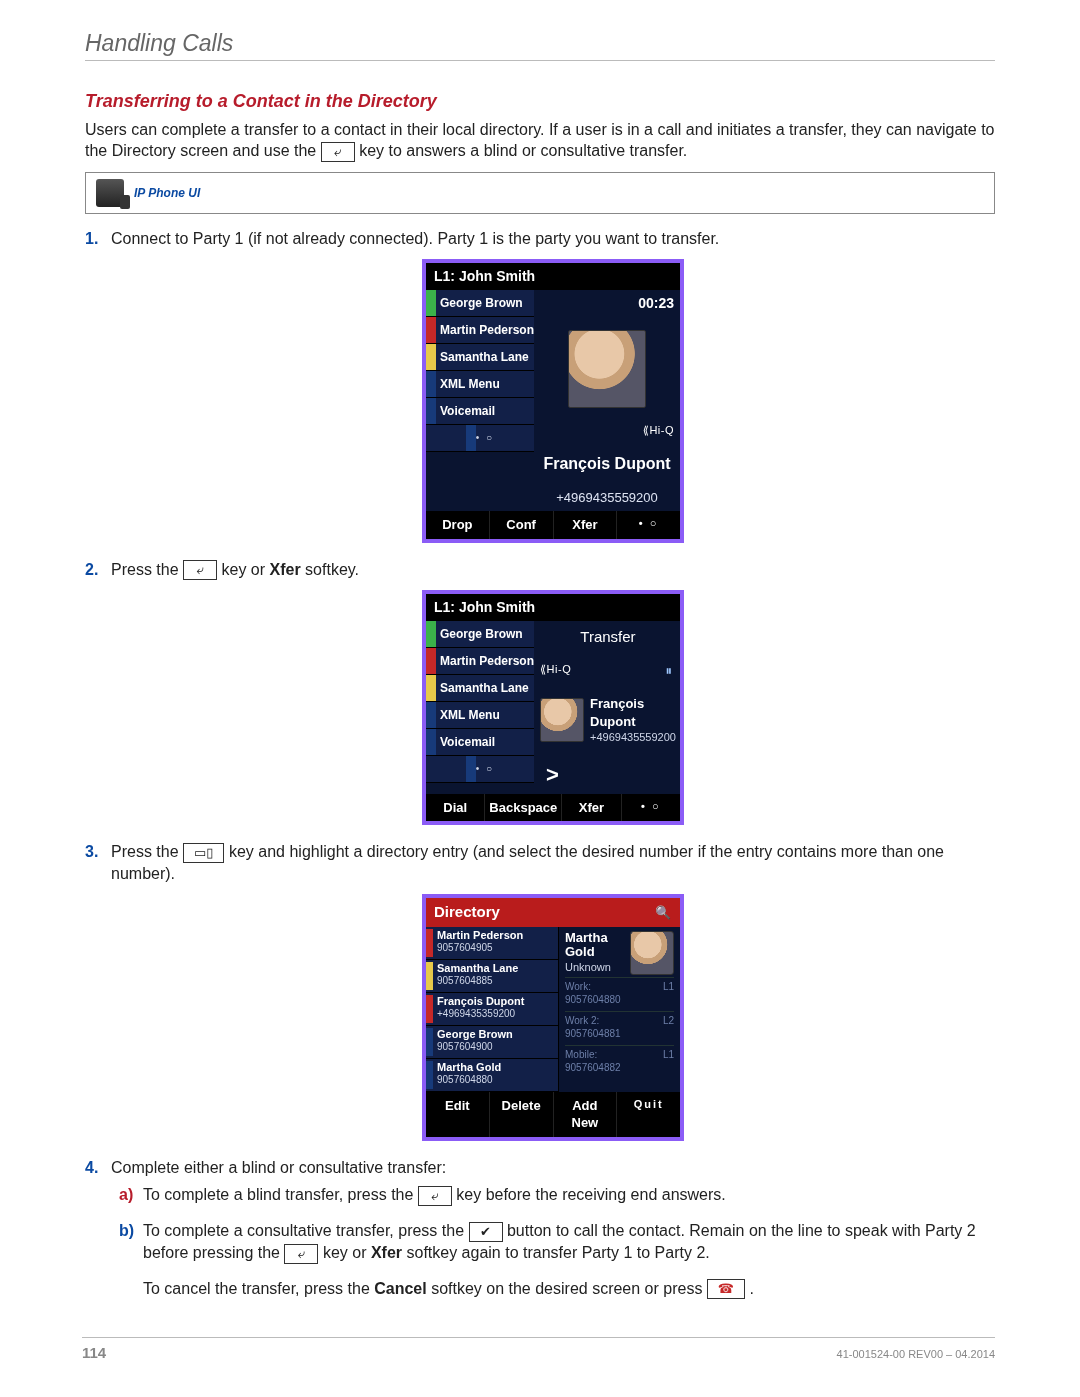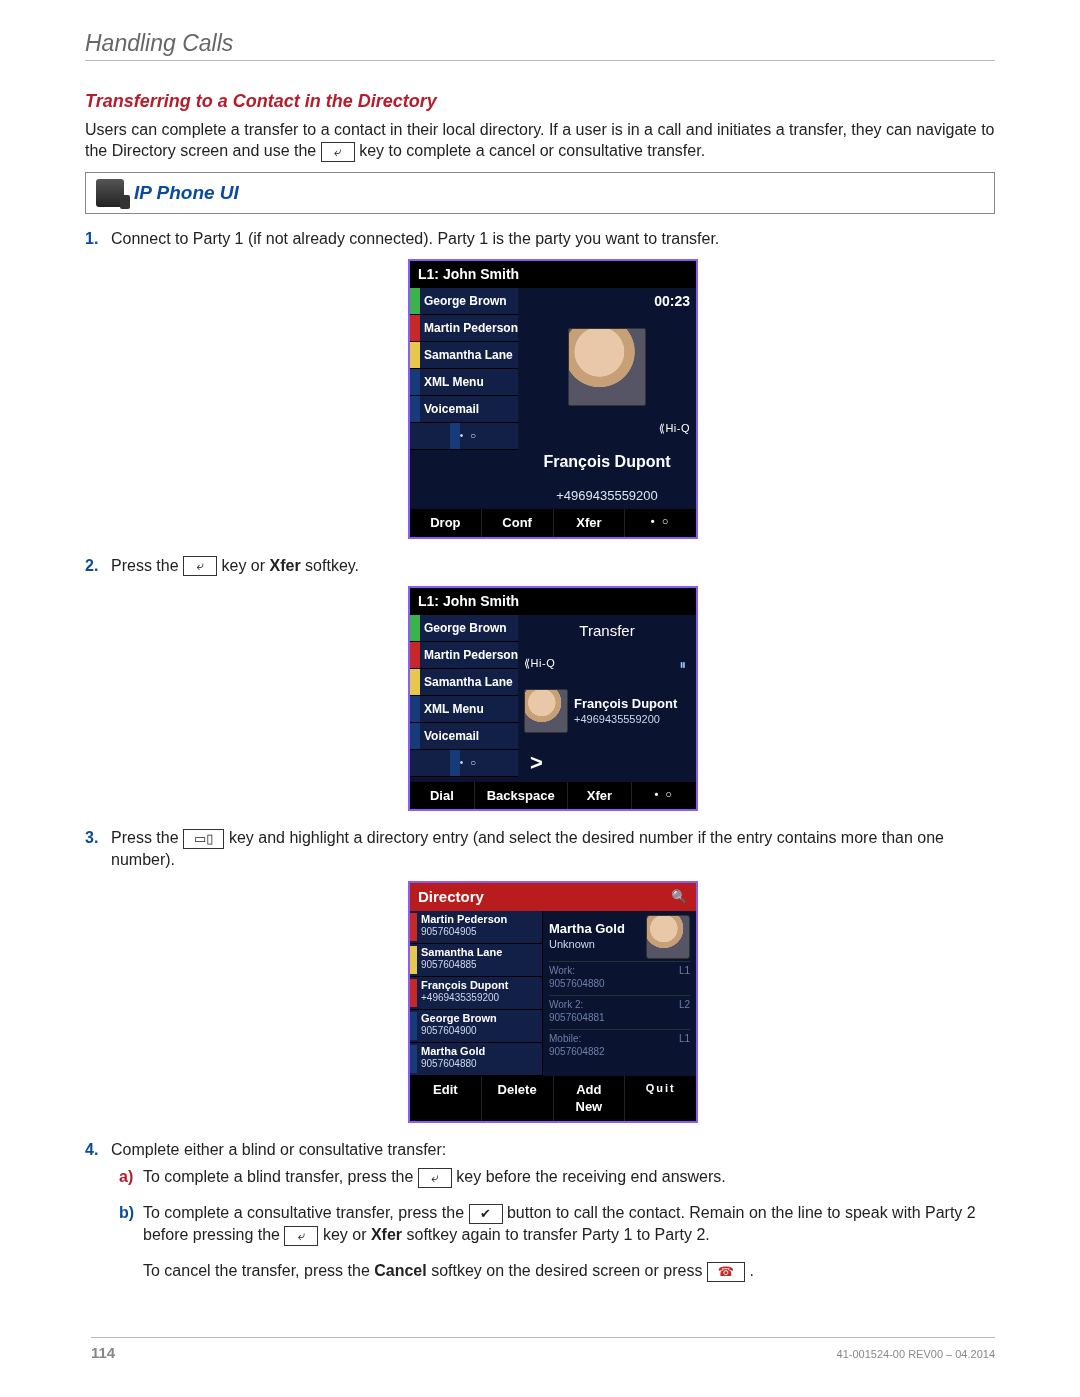--- a/index.html
+++ b/index.html
@@ -66,21 +66,21 @@
     position: absolute;
     right: -6px; bottom: -2px;
     width: 10px; height: 14px;
     background: #333;
     border-radius: 2px;
   }
   .callout-label {
     font-style: italic;
     font-weight: 700;
     color: #0b4aa2;
-    font-size: 19px;
+    font-size: 12px;
   }
   ol.steps { list-style: none; counter-reset: step; margin-top: 6px; }
   ol.steps > li {
     counter-increment: step;
     font-size: 16px;
     line-height: 1.35;
     margin-bottom: 12px;
     padding-left: 26px;
     position: relative;
   }
@@ -100,24 +100,24 @@
     position: absolute;
     left: 8px;
     font-weight: 700;
   }
   .sub-a { color: #b71c2b; }
   .sub-b { color: #0b4aa2; }
   strong.bold { font-weight: 700; }
 
   
   .screen {
-    width: 290px;
+    width: 262px;
     margin: 10px auto 16px auto;
     background: #0a1430;
-    border: 2px solid #8b5cf6;
+    border: 4px solid #8b5cf6;
     font-family: Arial, sans-serif;
     color: #fff;
     font-size: 13px;
   }
   .screen .titlebar {
     background: #000;
     color: #fff;
     font-weight: 700;
     padding: 4px 8px;
     font-size: 14px;
@@ -176,21 +176,21 @@
   .screen .softkeys {
     display: flex;
     background: #000;
   }
   .screen .softkeys .sk {
     flex: 1;
     text-align: center;
     color: #fff;
     font-weight: 700;
     font-size: 13px;
-    padding: 5px 12px;
+    padding: 5px 4px;
     border-right: 1px solid #222;
   }
   .screen .softkeys .sk:last-child { border-right: none; font-size: 11px; letter-spacing: 2px; }
 
   
   .xfer-head { font-size: 15px; color: #fff; margin-top: 2px; }
   .xfer-row { display: flex; align-items: center; width: 100%; gap: 6px; }
   .xfer-row .info { flex:1; }
   .info .nm { font-weight: 700; font-size: 13px; }
   .info .nmbr { font-size: 11px; color: #cfd6e8; }
@@ -221,42 +221,42 @@
   .dir-row .txt .dp { color: #cfd6e8; font-size: 10px; }
   .dir-right { flex: 1; padding: 4px 6px; display: flex; flex-direction: column; gap: 2px; border-left: 1px solid #000; }
   .dir-sel { display: flex; gap: 6px; align-items: center; }
   .dir-sel .nm { font-weight: 700; font-size: 13px; line-height: 1.1; }
   .dir-sel .unk { font-size: 11px; color: #cfd6e8; }
   .dir-num { display: flex; justify-content: space-between; font-size: 10px; color: #6d7fa8; border-top: 1px solid #233; padding: 2px 0; }
 
   .footer {
     position: absolute;
     bottom: 36px;
-    left: 91px; right: 85px;
+    left: 82px; right: 85px;
     border-top: 1px solid #bbb;
     padding-top: 6px;
     display: flex;
     justify-content: space-between;
     align-items: baseline;
   }
   .footer .pg { font-weight: 700; color: #888; font-size: 15px; }
   .footer .rev { font-size: 11px; color: #888; }
 </style>
 </head>
 <body>
 
 <div class="page">
   <div class="chapter-title">Handling Calls</div>
 
   <div class="section-title">Transferring to a Contact in the Directory</div>
 
   <p class="body-text">
     <span>Users can complete a transfer to a contact in their local directory. If a user is in a call and initiates a transfer, they can navigate to the Directory screen and use the</span>
     <span class="key-box">⤶</span>
-    <span>key to complete a cancel or consultative transfer.</span>
+    <span>key to answers a blind or consultative transfer.</span>
   </p>
 
   <div class="callout-box">
     <div class="phone-icon"></div>
     <div class="callout-label">IP Phone UI</div>
   </div>
 
   <ol class="steps">
     <li>
       <span>Connect to Party 1 (if not already connected). Party 1 is the party you want to transfer.</span>

